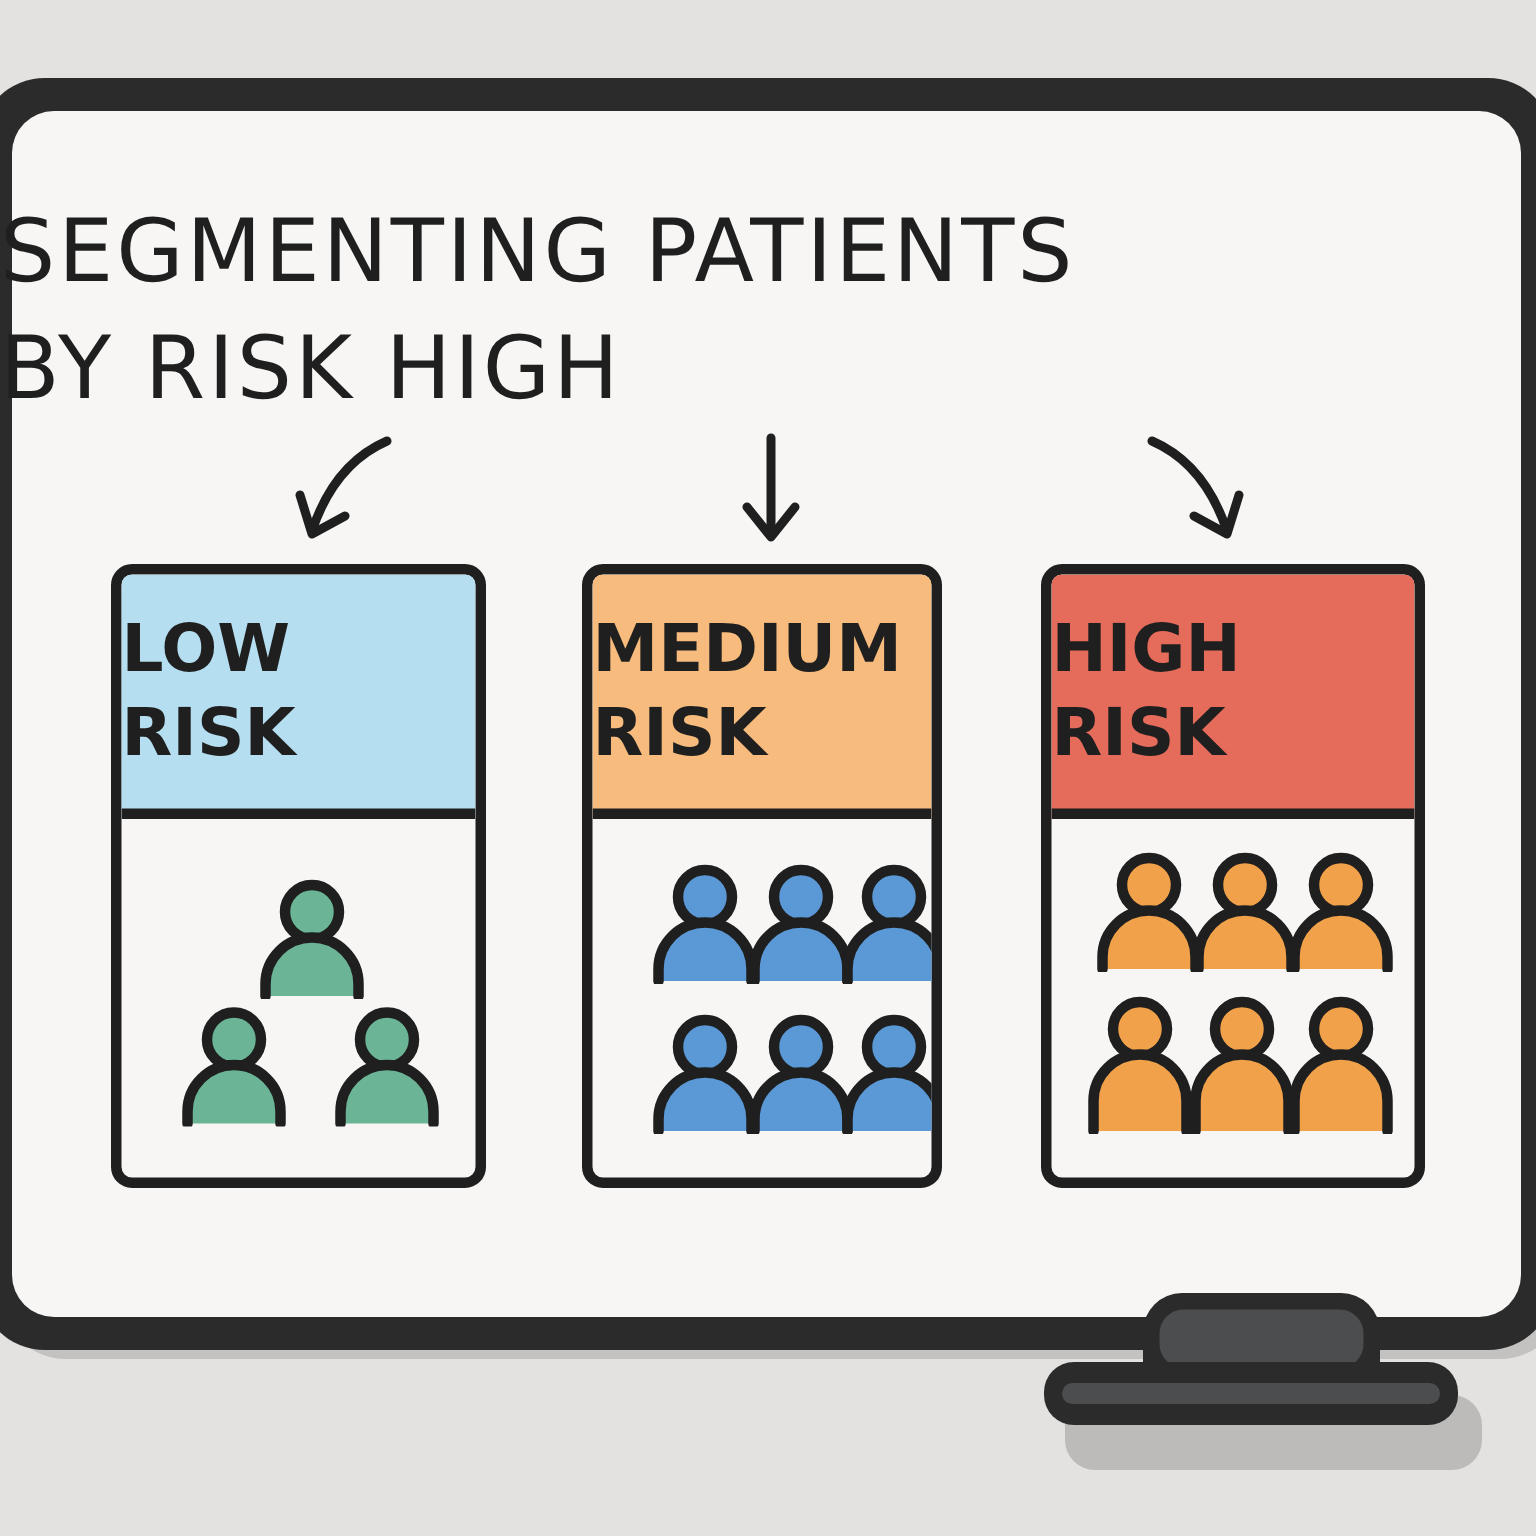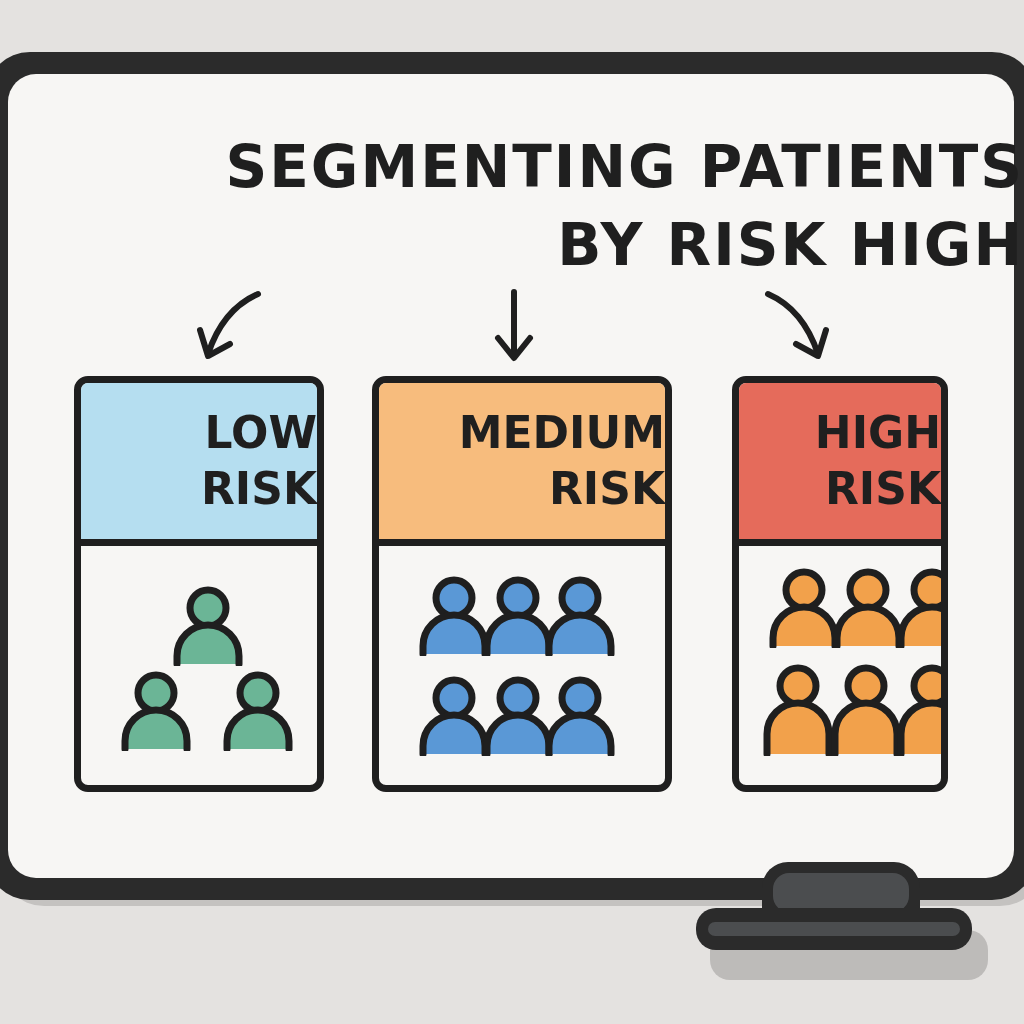--- a/index.html
+++ b/index.html
@@ -1,23 +1,23 @@
 <!DOCTYPE html>
 <html><head>
 <meta charset="utf-8">
 <style>
   html,body{margin:0;padding:0;}
   body{width:1024px;height:1024px;background:#e4e2e0;position:relative;overflow:hidden;font-family:"DejaVu Sans",sans-serif;}
   .board-shadow{position:absolute;left:0;top:86px;width:1044px;height:820px;background:#c4c2c0;border-radius:44px;}
   .board{position:absolute;left:-14px;top:52px;width:1050px;height:848px;background:#2b2b2b;border-radius:44px;}
   .board-inner{position:absolute;left:22px;top:22px;right:22px;bottom:22px;background:#f7f6f4;border-radius:28px;}
-  .title{position:absolute;left:0;width:1024px;top:128px;text-align:right;color:#1f1f1f;font-weight:bold;font-size:58px;line-height:78px;letter-spacing:2px;}
+  .title{position:absolute;left:0;width:1024px;top:128px;text-align:left;color:#1f1f1f;font-weight:normal;font-size:58px;line-height:78px;letter-spacing:2px;}
   .arrow{position:absolute;}
   .panel{position:absolute;top:376px;width:250px;height:416px;border:7px solid #1f1f1f;border-radius:14px;background:#f7f6f4;overflow:hidden;box-sizing:border-box;}
-  .panel-head{height:156px;border-bottom:7px solid #1f1f1f;display:flex;flex-direction:column;justify-content:center;align-items:flex-end;font-weight:bold;font-size:44px;line-height:56px;color:#1f1f1f;}
+  .panel-head{height:156px;border-bottom:7px solid #1f1f1f;display:flex;flex-direction:column;justify-content:center;align-items:flex-start;font-weight:bold;font-size:44px;line-height:56px;color:#1f1f1f;}
   .panel-body{position:relative;height:250px;}
   .person{position:absolute;}
   .tray-shadow{position:absolute;left:710px;top:930px;width:278px;height:50px;background:#bdbbb9;border-radius:20px;}
   .tray{position:absolute;left:696px;top:908px;width:276px;height:42px;background:#2b2b2b;border-radius:20px;}
   .tray-inner{position:absolute;left:12px;top:14px;right:12px;height:14px;background:#4b4d4f;border-radius:8px;}
   .eraser{position:absolute;left:762px;top:862px;width:158px;height:52px;background:#2b2b2b;border-radius:26px 26px 0 0;}
   .eraser-inner{position:absolute;left:11px;top:11px;right:11px;bottom:2px;background:#4b4d4f;border-radius:16px;}
 </style>
 </head>
 <body>
@@ -59,21 +59,21 @@
         <circle cx="35" cy="22" r="18" fill="#6bb596" stroke="#1f1f1f" stroke-width="7"></circle>
         <path d="M4 78 L4 70 A31 31 0 0 1 66 70 L66 78" fill="#6bb596" stroke="#1f1f1f" stroke-width="7" stroke-linecap="round"></path>
       </svg>
     <svg class="person" style="left:142px;top:125px" width="70" height="80" viewBox="0 0 70 80">
         <circle cx="35" cy="22" r="18" fill="#6bb596" stroke="#1f1f1f" stroke-width="7"></circle>
         <path d="M4 78 L4 70 A31 31 0 0 1 66 70 L66 78" fill="#6bb596" stroke="#1f1f1f" stroke-width="7" stroke-linecap="round"></path>
       </svg>
   </div>
 </div>
 
-<div class="panel" style="left:372px;width:300px">
+<div class="panel" style="left:388px;width:240px">
   <div class="panel-head" style="background:#f7bc7d">
     <div>MEDIUM</div>
     <div>RISK</div>
   </div>
   <div class="panel-body">
     <svg class="person" style="left:40px;top:30px" width="70" height="80" viewBox="0 0 70 80">
         <circle cx="35" cy="22" r="18" fill="#5a98d6" stroke="#1f1f1f" stroke-width="7"></circle>
         <path d="M4 78 L4 70 A31 31 0 0 1 66 70 L66 78" fill="#5a98d6" stroke="#1f1f1f" stroke-width="7" stroke-linecap="round"></path>
       </svg>
     <svg class="person" style="left:104px;top:30px" width="70" height="80" viewBox="0 0 70 80">
@@ -92,21 +92,21 @@
         <circle cx="35" cy="22" r="18" fill="#5a98d6" stroke="#1f1f1f" stroke-width="7"></circle>
         <path d="M4 78 L4 70 A31 31 0 0 1 66 70 L66 78" fill="#5a98d6" stroke="#1f1f1f" stroke-width="7" stroke-linecap="round"></path>
       </svg>
     <svg class="person" style="left:166px;top:130px" width="70" height="80" viewBox="0 0 70 80">
         <circle cx="35" cy="22" r="18" fill="#5a98d6" stroke="#1f1f1f" stroke-width="7"></circle>
         <path d="M4 78 L4 70 A31 31 0 0 1 66 70 L66 78" fill="#5a98d6" stroke="#1f1f1f" stroke-width="7" stroke-linecap="round"></path>
       </svg>
   </div>
 </div>
 
-<div class="panel" style="left:732px;width:216px">
+<div class="panel" style="left:694px;width:256px">
   <div class="panel-head" style="background:#e56b5b">
     <div>HIGH</div>
     <div>RISK</div>
   </div>
   <div class="panel-body">
     <svg class="person" style="left:30px;top:22px" width="70" height="80" viewBox="0 0 70 80">
         <circle cx="35" cy="22" r="18" fill="#f2a14b" stroke="#1f1f1f" stroke-width="7"></circle>
         <path d="M4 78 L4 70 A31 31 0 0 1 66 70 L66 78" fill="#f2a14b" stroke="#1f1f1f" stroke-width="7" stroke-linecap="round"></path>
       </svg>
     <svg class="person" style="left:94px;top:22px" width="70" height="80" viewBox="0 0 70 80">

